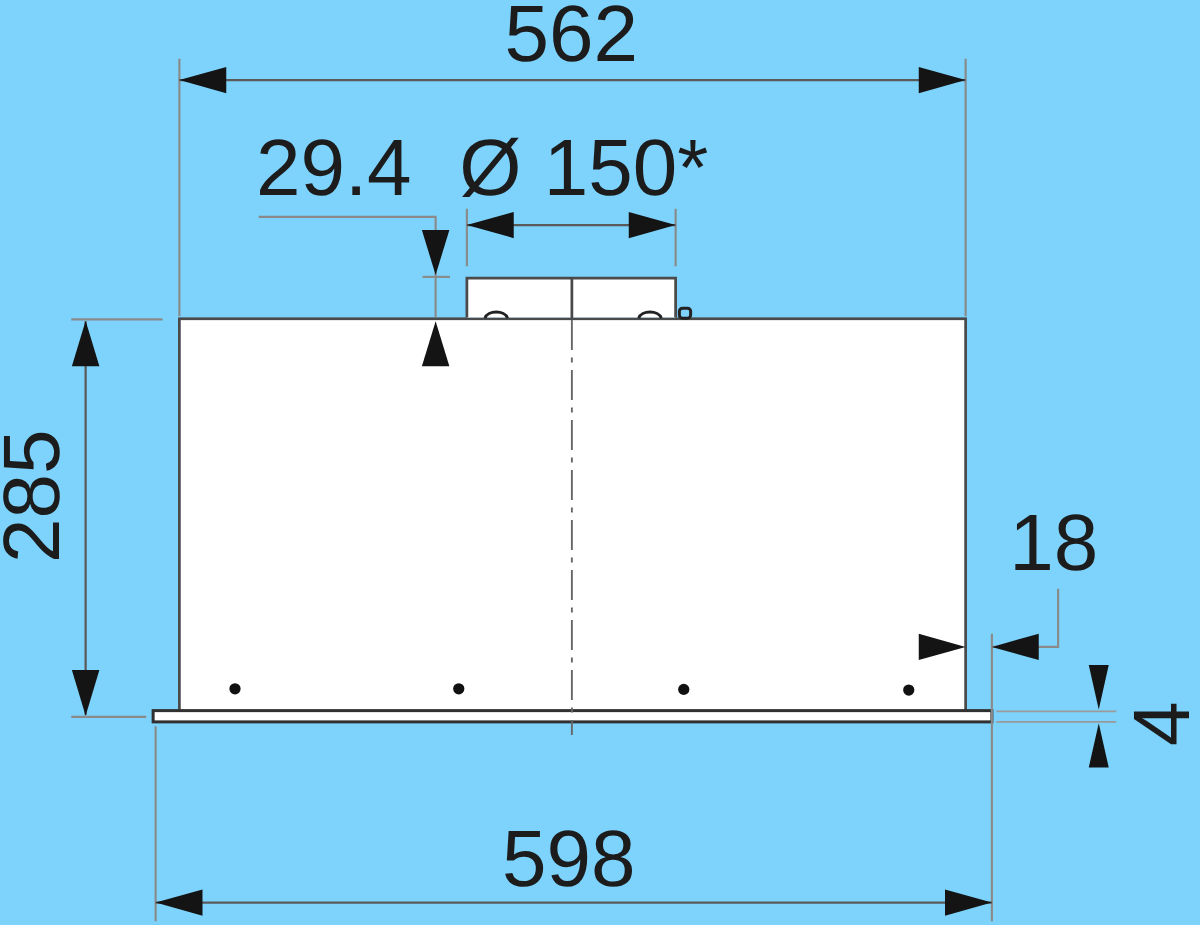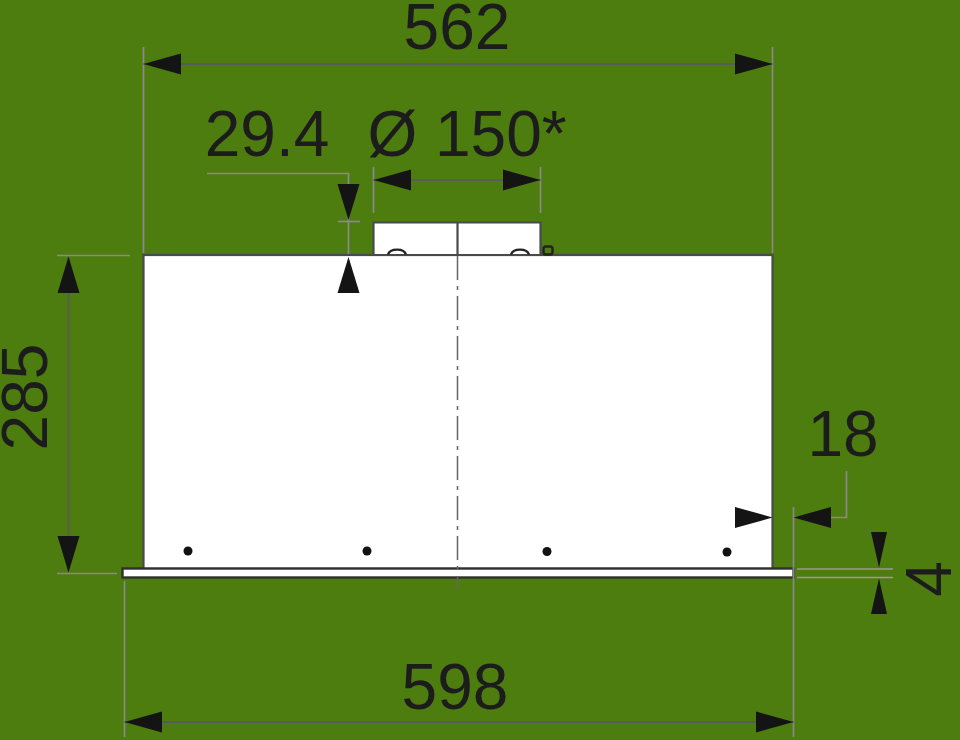--- a/index.html
+++ b/index.html
@@ -1,19 +1,19 @@
 <!DOCTYPE html>
 <html><head>
 <meta charset="utf-8">
 <style>
   html,body{margin:0;padding:0;background:#ffffff;}
   .drawing-canvas{
     position:relative;
     width:960px;height:740px;
-    background:#4d7c0f;
+    background:#7dd3fc;
     overflow:hidden;
   }
   svg{display:block;}
   svg text{
     font-family:"Liberation Sans", sans-serif;
     font-size:64px;
     fill:#1c1c1c;
   }
   .ext{stroke:#8a8a8a;stroke-width:1.7;fill:none;stroke-linecap:butt;}
   .ext-thin{stroke:#9a9a9a;stroke-width:1.4;fill:none;}

